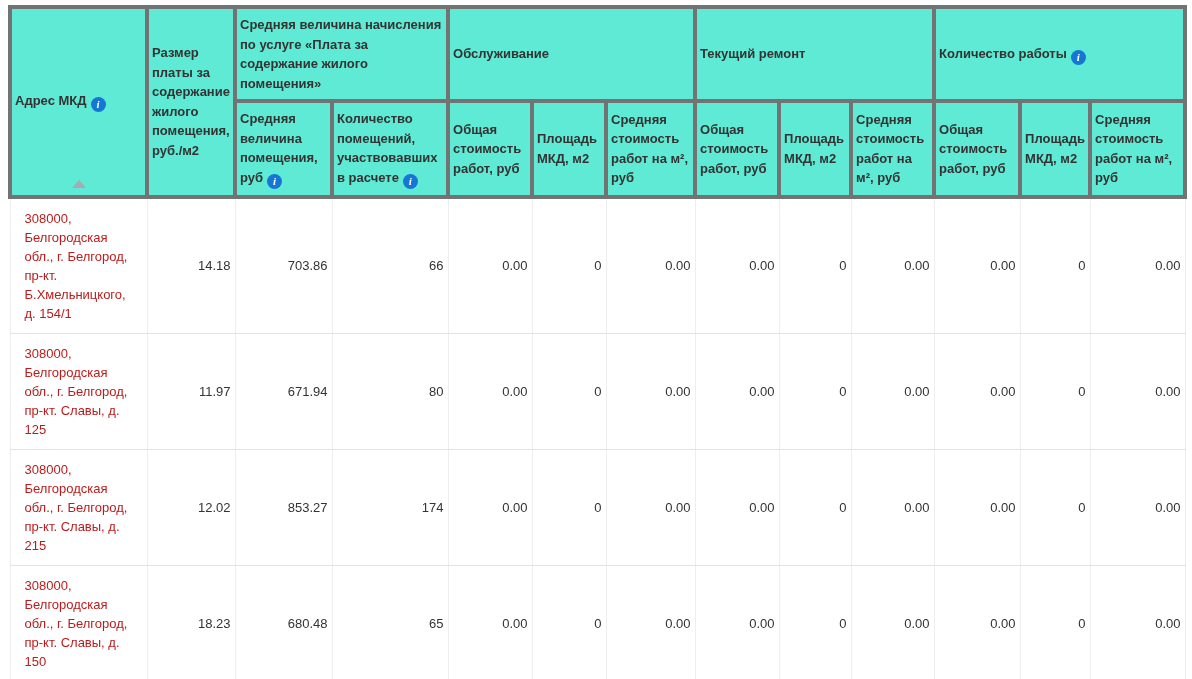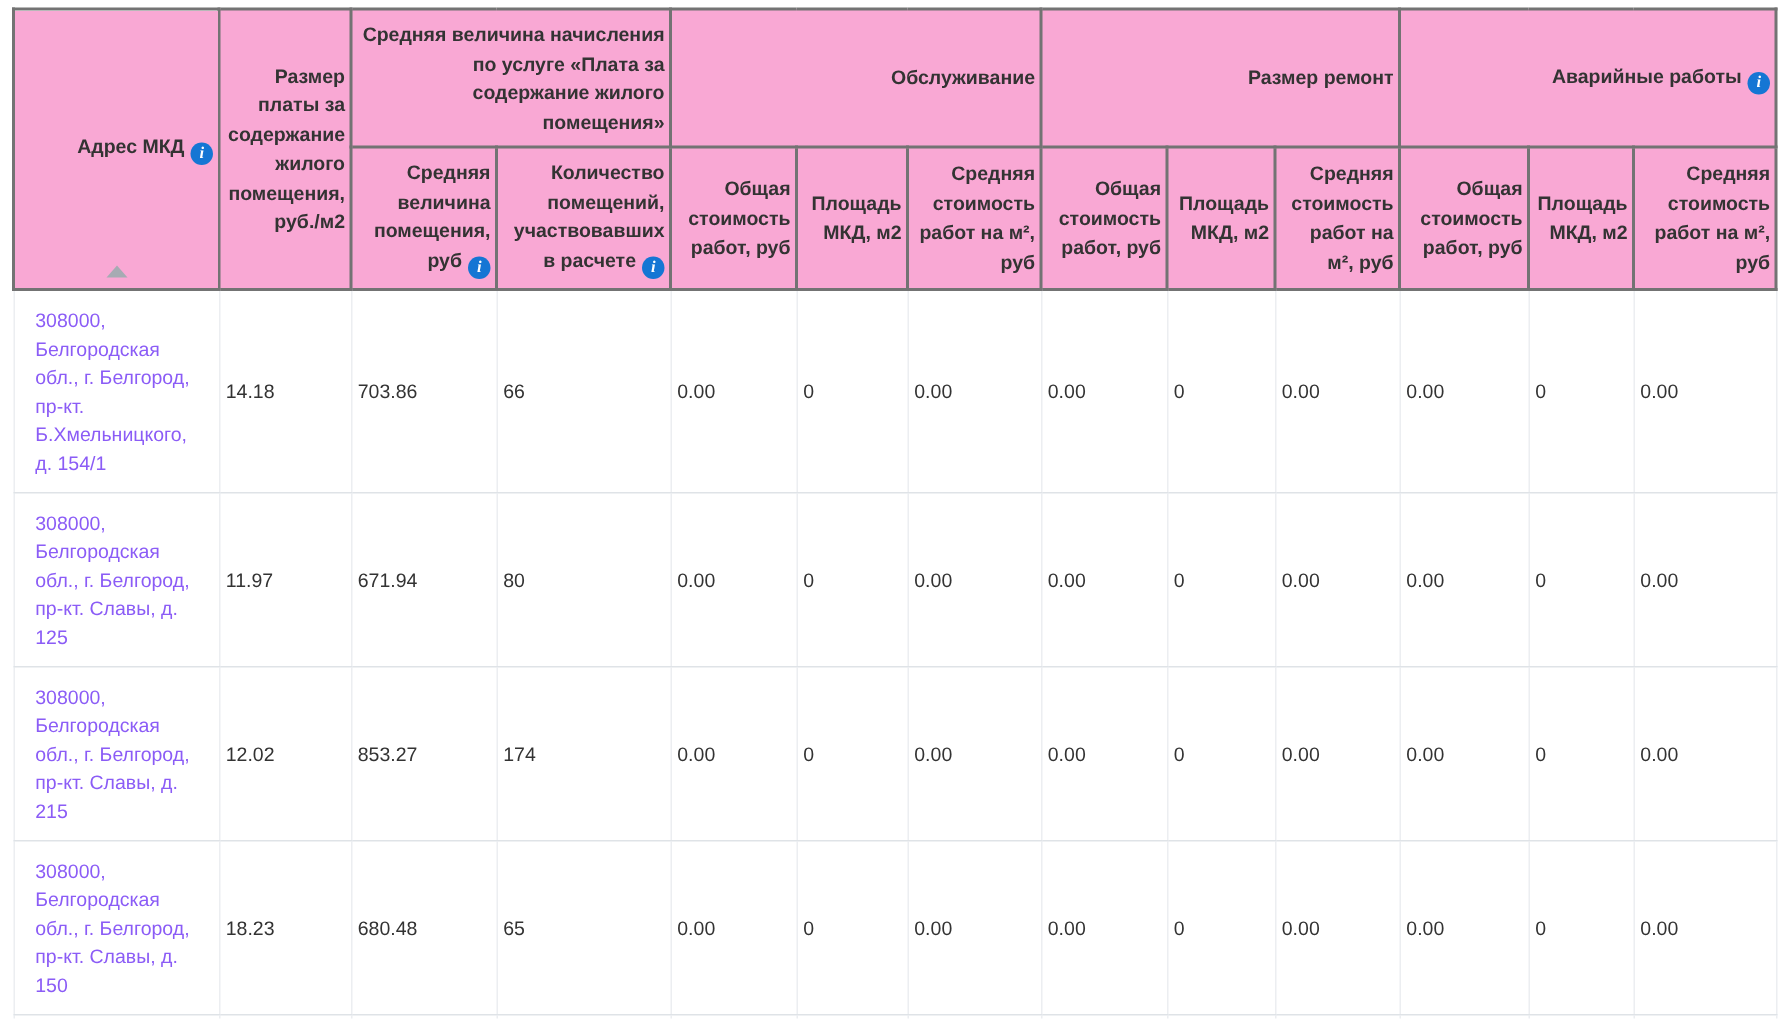--- a/index.html
+++ b/index.html
@@ -8,26 +8,26 @@
   .page { padding: 5px 0 0 8px; }
 
   table.mkd-table {
     border-collapse: collapse;
     table-layout: fixed;
     width: 1175px;
     border: 1px solid #dfe3e8;
   }
 
   thead th {
-    background: #f9a8d4;
-    border: 2px solid #737373;
+    background: #5eead4;
+    border: 4px solid #737373;
     font-size: 13px;
     font-weight: 700;
     color: #333333;
-    text-align: right;
+    text-align: left;
     vertical-align: middle;
     padding: 6px 3px;
     line-height: 1.5;
   }
   thead tr.row-groups { height: 92px; }
   thead tr.row-sub { height: 94px; }
   th.address-th { position: relative; cursor: pointer; }
 
   .info-icon {
     display: inline-flex;
@@ -64,24 +64,24 @@
     border-right: 1px solid #eceef1;
     border-bottom: 1px solid #dfe3e7;
     font-size: 13px;
     vertical-align: middle;
     background: #ffffff;
   }
   tbody tr { height: 93px; }
   tbody.data-body tr:first-child { height: 110px; }
 
   td.addr-cell { text-align: left; padding: 10px 10px 10px 14px; }
-  td.num-cell { text-align: left; padding: 4px; }
+  td.num-cell { text-align: right; padding: 4px; }
 
   .addr-link {
-    color: #8b5cf6;
+    color: #b91c1c;
     text-decoration: none;
     font-size: 13px;
     line-height: 19px;
     cursor: pointer;
     display: inline-block;
   }
 </style>
 </head>
 <body>
 
@@ -111,24 +111,24 @@
         <th rowspan="2">
           <span>Размер платы за содержание жилого помещения, руб./м2</span>
         </th>
         <th colspan="2">
           <span>Средняя величина начисления по услуге «Плата за содержание жилого помещения»</span>
         </th>
         <th colspan="3">
           <span>Обслуживание</span>
         </th>
         <th colspan="3">
-          <span>Размер ремонт</span>
+          <span>Текущий ремонт</span>
         </th>
         <th colspan="3">
-          <span>Аварийные работы</span><span class="info-icon">i</span>
+          <span>Количество работы</span><span class="info-icon">i</span>
         </th>
       </tr>
       <tr class="row-sub">
         <th>
           <span>Средняя величина помещения, руб</span><span class="info-icon">i</span>
         </th>
         <th>
           <span>Количество помещений, участвовавших в расчете</span><span class="info-icon">i</span>
         </th>
         <th><span>Общая стоимость работ, руб</span></th>

